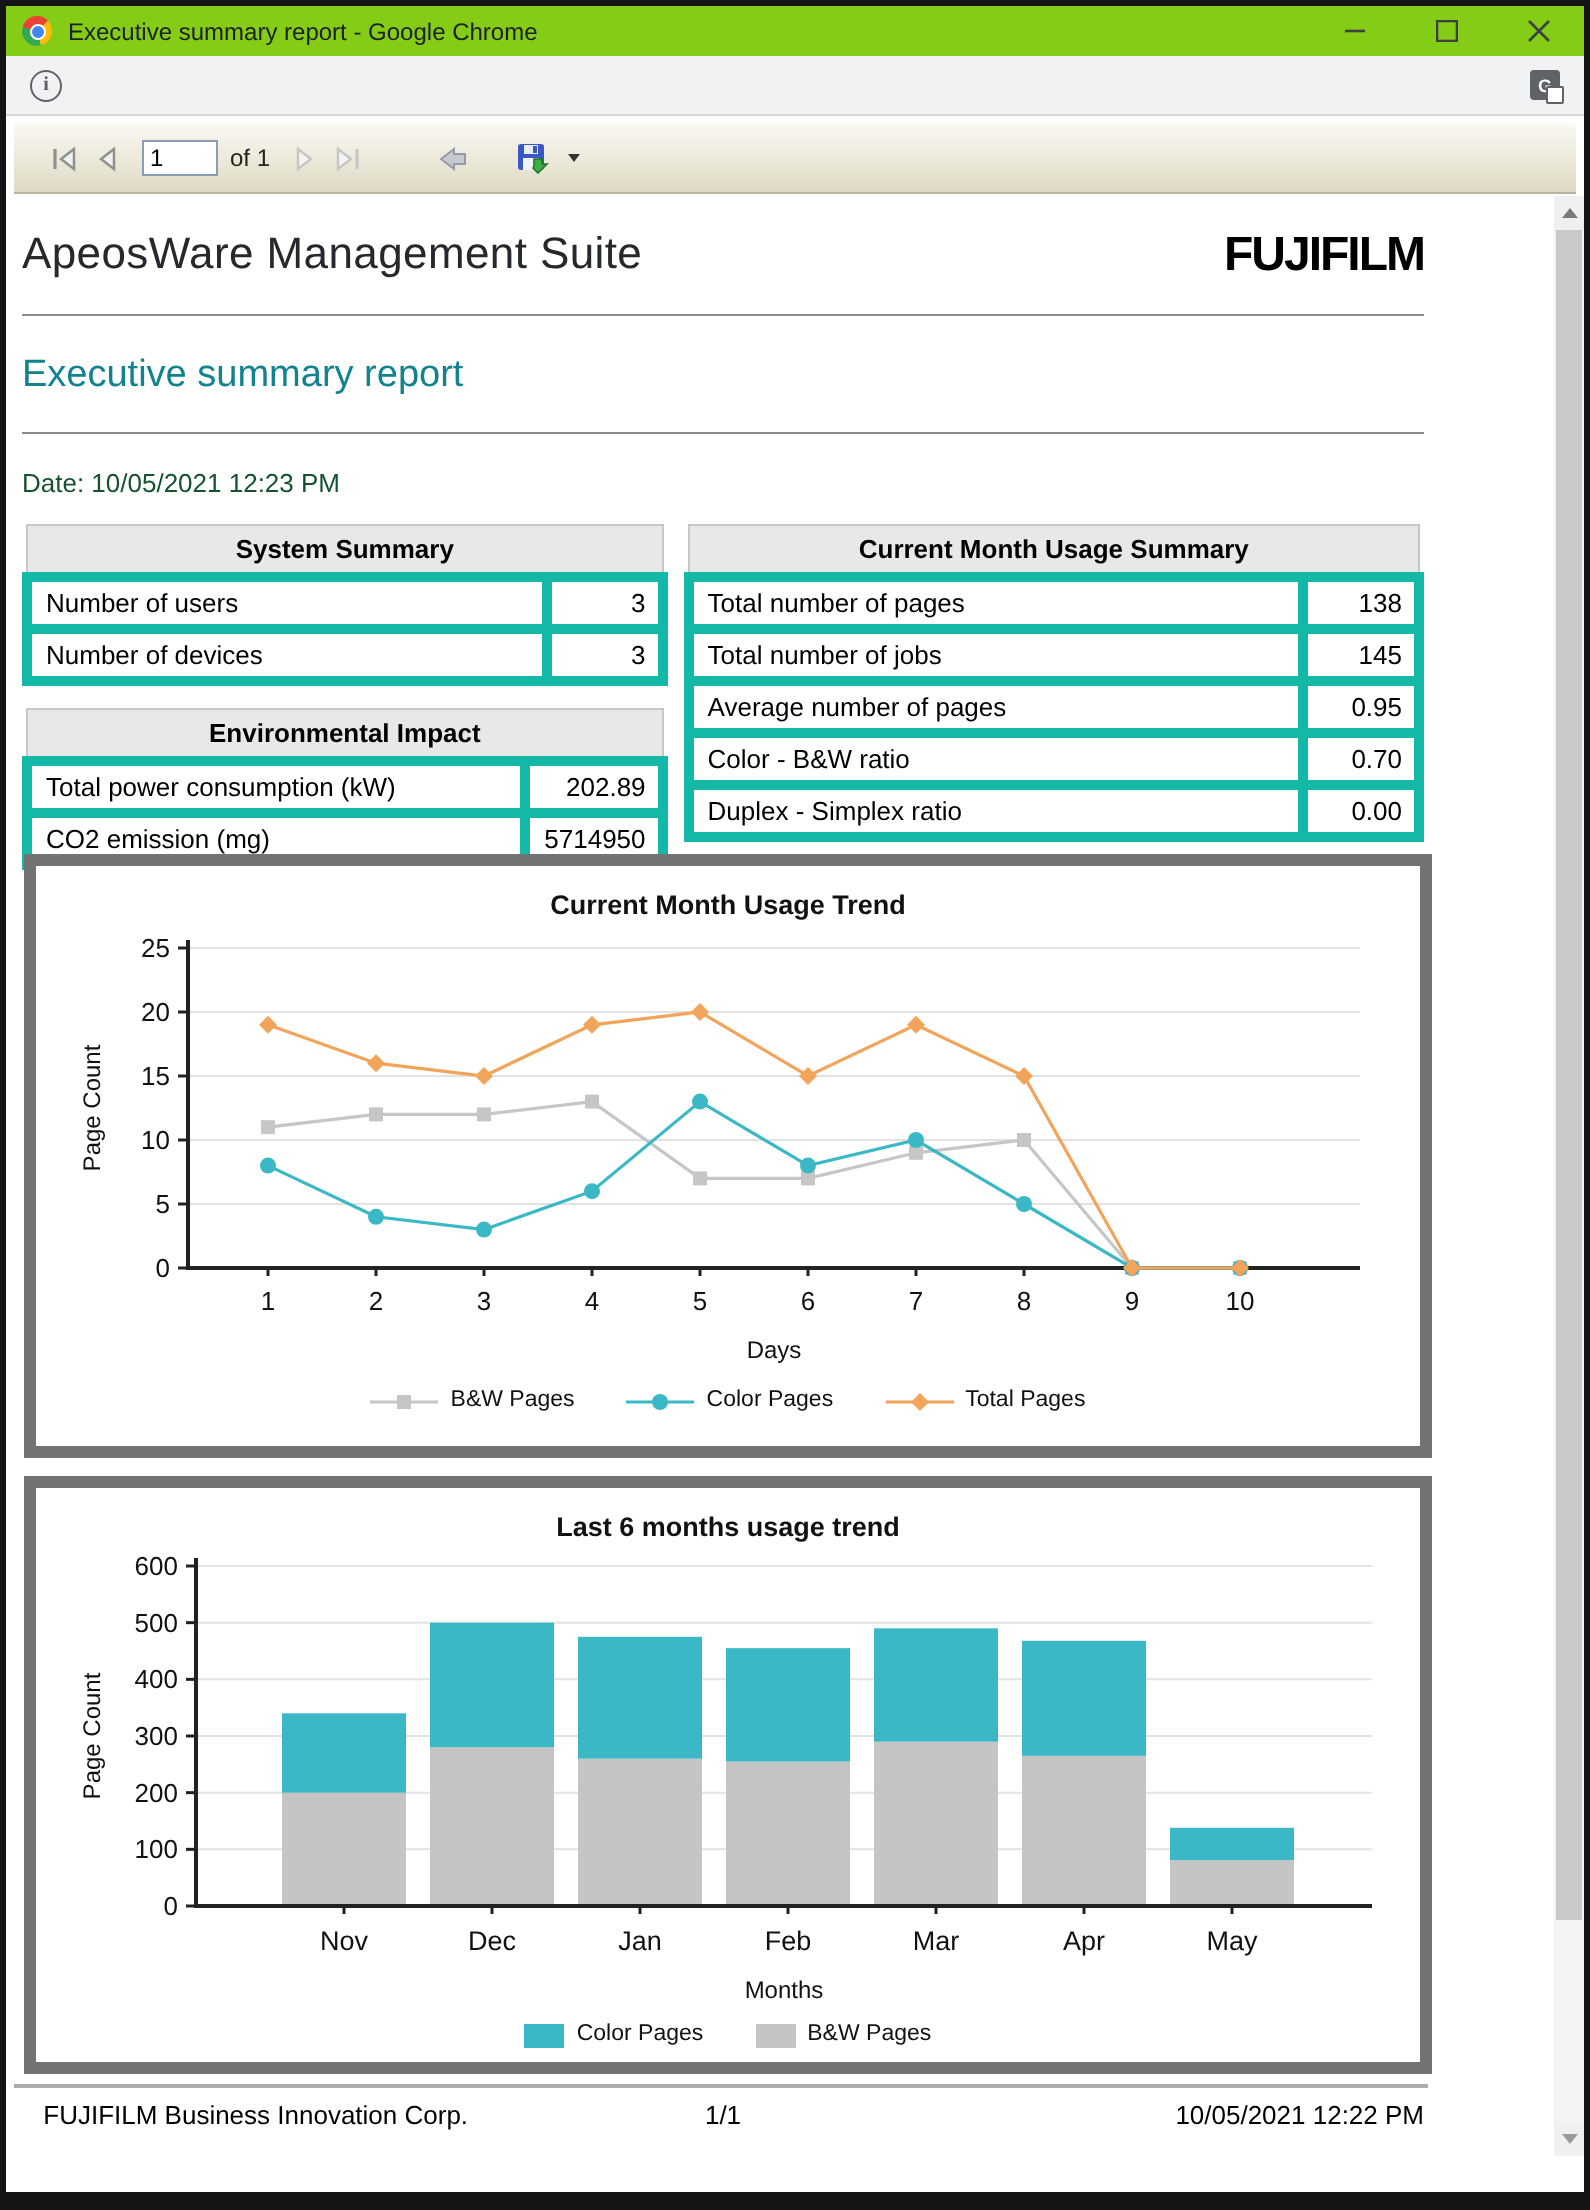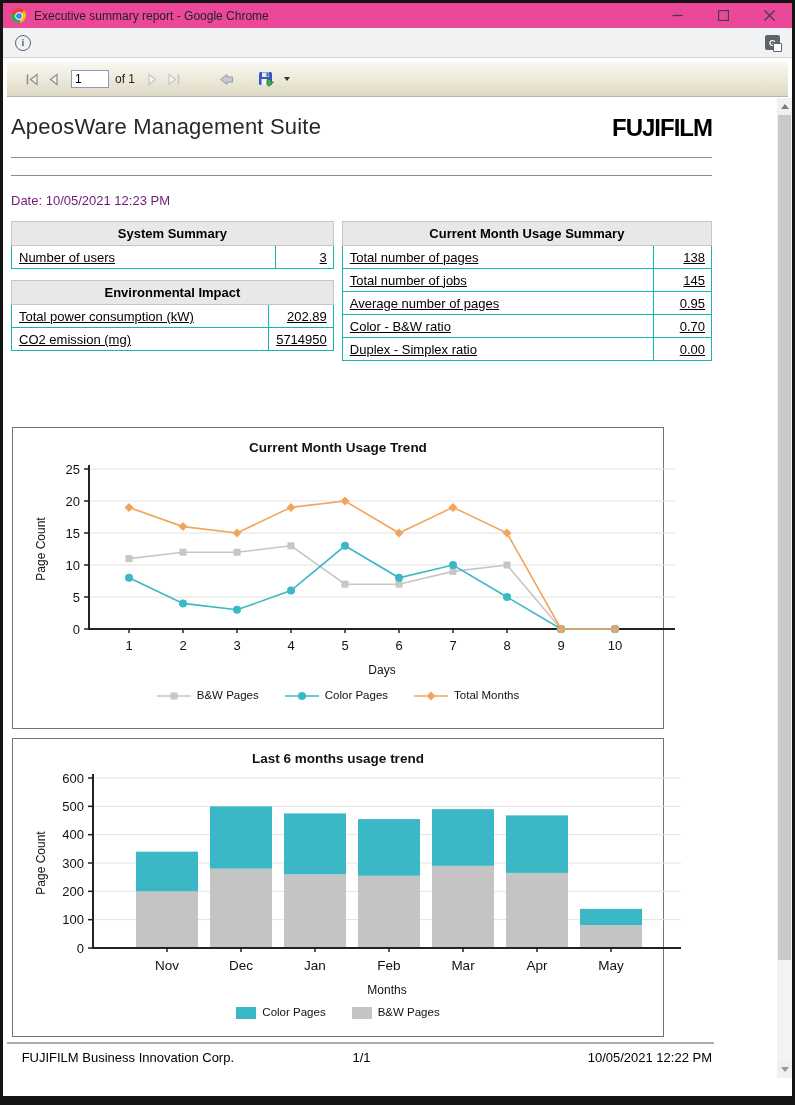--- a/index.html
+++ b/index.html
@@ -2,21 +2,21 @@
 <html><head>
 <meta charset="utf-8">
 <style>
   * { box-sizing: border-box; margin: 0; padding: 0; }
   html,body { width:795px; height:1105px; }
   body { font-family:"Liberation Sans", sans-serif; background:#fff; }
 
   .window { position:absolute; inset:0; border:3px solid #141414; border-bottom-width:9px; background:#fff; }
 
   
-  .titlebar { height:25px; background:#ec4899; display:flex; align-items:center; padding-left:8px; }
+  .titlebar { height:25px; background:#84cc16; display:flex; align-items:center; padding-left:8px; }
   .chrome-icon { position:relative; width:15px; height:15px; border-radius:50%; flex:0 0 auto;
      background:conic-gradient(from 45deg, #fbbc05 0 120deg, #34a853 120deg 240deg, #ea4335 240deg 360deg); }
   .chrome-icon .chrome-dot { position:absolute; inset:3.5px; background:#4285f4; border:1.5px solid #fff; border-radius:50%; }
   .win-title { font-size:12px; color:#1d1f21; margin-left:8px; white-space:nowrap; }
   .win-controls { margin-left:auto; display:flex; height:100%; }
   .wc { width:46px; height:100%; background:transparent; border:none; display:flex; align-items:center; justify-content:center; cursor:default; }
 
   
   .infobar { height:30px; background:#f1f2f3; border-bottom:1px solid #d6d6d6; display:flex; align-items:center; padding:0 12px; }
   .info-icon { width:16px; height:16px; border:1.5px solid #5f6368; border-radius:50%; color:#5f6368;
@@ -37,33 +37,33 @@
 
   
   .viewport { position:relative; height:998px; background:#fff; overflow:hidden; }
   .content { position:absolute; left:8px; top:0; width:701px; }
   .hdr-row { display:flex; align-items:flex-start; padding-top:16px; }
   .app-title { font-size:22px; font-weight:normal; color:#26292b; letter-spacing:0.2px; }
   .brand { margin-left:auto; font-size:24px; font-weight:900; color:#000; letter-spacing:-1px; font-stretch:condensed;text-align:center; }
   .rule { border:none; border-top:1px solid #8c8c8c; margin-top:15px; }
   .report-title { font-size:19px; color:#10838f; font-weight:normal; margin-top:19px; }
   .rule2 { border:none; border-top:1px solid #8c8c8c; margin-top:17px; }
-  .date-line { font-size:13px; color:#701a75; margin-top:17px; }
+  .date-line { font-size:13px; color:#14532d; margin-top:17px; }
 
   
   .tables-row { display:flex; margin-top:13px; align-items:flex-start; }
   .tcol-left { width:347px; } .tcol-right { width:398px; margin-left:8px;border-radius:21px; }
   table.rpt { border-collapse:collapse; width:100%; font-size:13px; color:#000; }
   table.rpt th { background:#e8e8e8; border:1px solid #c6c6c6; font-weight:bold; text-align:center; padding:4px 2px; }
-  table.rpt td { border:1px solid #14b8a6; padding:3px 7px; height:23px;text-decoration:underline; }
+  table.rpt td { border:5px solid #14b8a6; padding:3px 7px; height:23px; }
   table.rpt td.val { text-align:right; width:58px; padding-right:6px; }
   .tbl-gap { height:11px; }
 
   
-  .chartbox { position:absolute; left:9px; width:652px; border:1px solid #737373; background:#fff; }
+  .chartbox { position:absolute; left:9px; width:704px; border:6px solid #737373; background:#fff; }
   .chart1 { top:329px; height:302px; }
   .chart2 { top:640px; height:299px; }
   .chart-title { text-align:center; font-size:13.5px; font-weight:bold; color:#111; margin-top:12px; }
   .chartbox svg { display:block; margin:2px auto 0 auto; }
   .legend { display:flex; justify-content:center; gap:26px; align-items:flex-end; margin-top:2px; }
   .lg-item { display:flex; align-items:center; gap:6px; font-size:11.5px; color:#111; }
 
   
   .footer-hr { position:absolute; left:4px; top:944px; width:707px; height:2px; background:#ababab; }
   .footer-row { position:absolute; left:8px; top:952px; width:701px; display:flex; font-size:13px; color:#000; }
@@ -164,32 +164,37 @@
   </div>
 
   <div class="viewport">
 
     <div class="content">
       <div class="hdr-row">
         <span class="app-title">ApeosWare Management Suite</span>
         <span class="brand">FUJIFILM</span>
       </div>
       <hr class="rule">
+      <h2 class="report-title">Executive summary report</h2>
       <hr class="rule2">
       <div class="date-line">Date: 10/05/2021 12:23 PM</div>
 
       <div class="tables-row">
         <div class="tcol-left">
           <table class="rpt">
             <tbody>
                 <tr>
                   <th colspan="2">System Summary</th>
                 </tr>
             <tr>
               <td>Number of users</td>
+              <td class="val">3</td>
+                </tr>
+            <tr>
+              <td>Number of devices</td>
               <td class="val">3</td>
                 </tr>
           </tbody>
             </table>
           <div class="tbl-gap"></div>
           <table class="rpt">
             <tbody>
                 <tr>
                   <th colspan="2">Environmental Impact</th>
                 </tr>
@@ -327,21 +332,21 @@
               <line x1="0" x2="34" y1="5" y2="5" stroke="#3ab8c6" stroke-width="1.6"></line>
               <circle cx="17" cy="5" r="4" fill="#3ab8c6"></circle>
             </svg>
             <span>Color Pages</span>
           </span>
           <span class="lg-item">
             <svg width="34" height="10">
               <line x1="0" x2="34" y1="5" y2="5" stroke="#f2a45a" stroke-width="1.6"></line>
               <path d="M17 0.5L21.5 5L17 9.5L12.5 5Z" fill="#f2a45a"></path>
             </svg>
-            <span>Total Months</span>
+            <span>Total Pages</span>
           </span>
         </div>
     </div>
 
     <div class="chartbox chart2">
       <div class="chart-title">Last 6 months usage trend</div>
       <svg id="bar-svg" width="696" height="235">
           <line x1="80" x2="668" y1="151.66666666666666" y2="151.66666666666666" stroke="#e3e3e3" stroke-width="1"></line>
           <line x1="80" x2="668" y1="123.33333333333334" y2="123.33333333333334" stroke="#e3e3e3" stroke-width="1"></line>
           <line x1="80" x2="668" y1="95" y2="95" stroke="#e3e3e3" stroke-width="1"></line>

